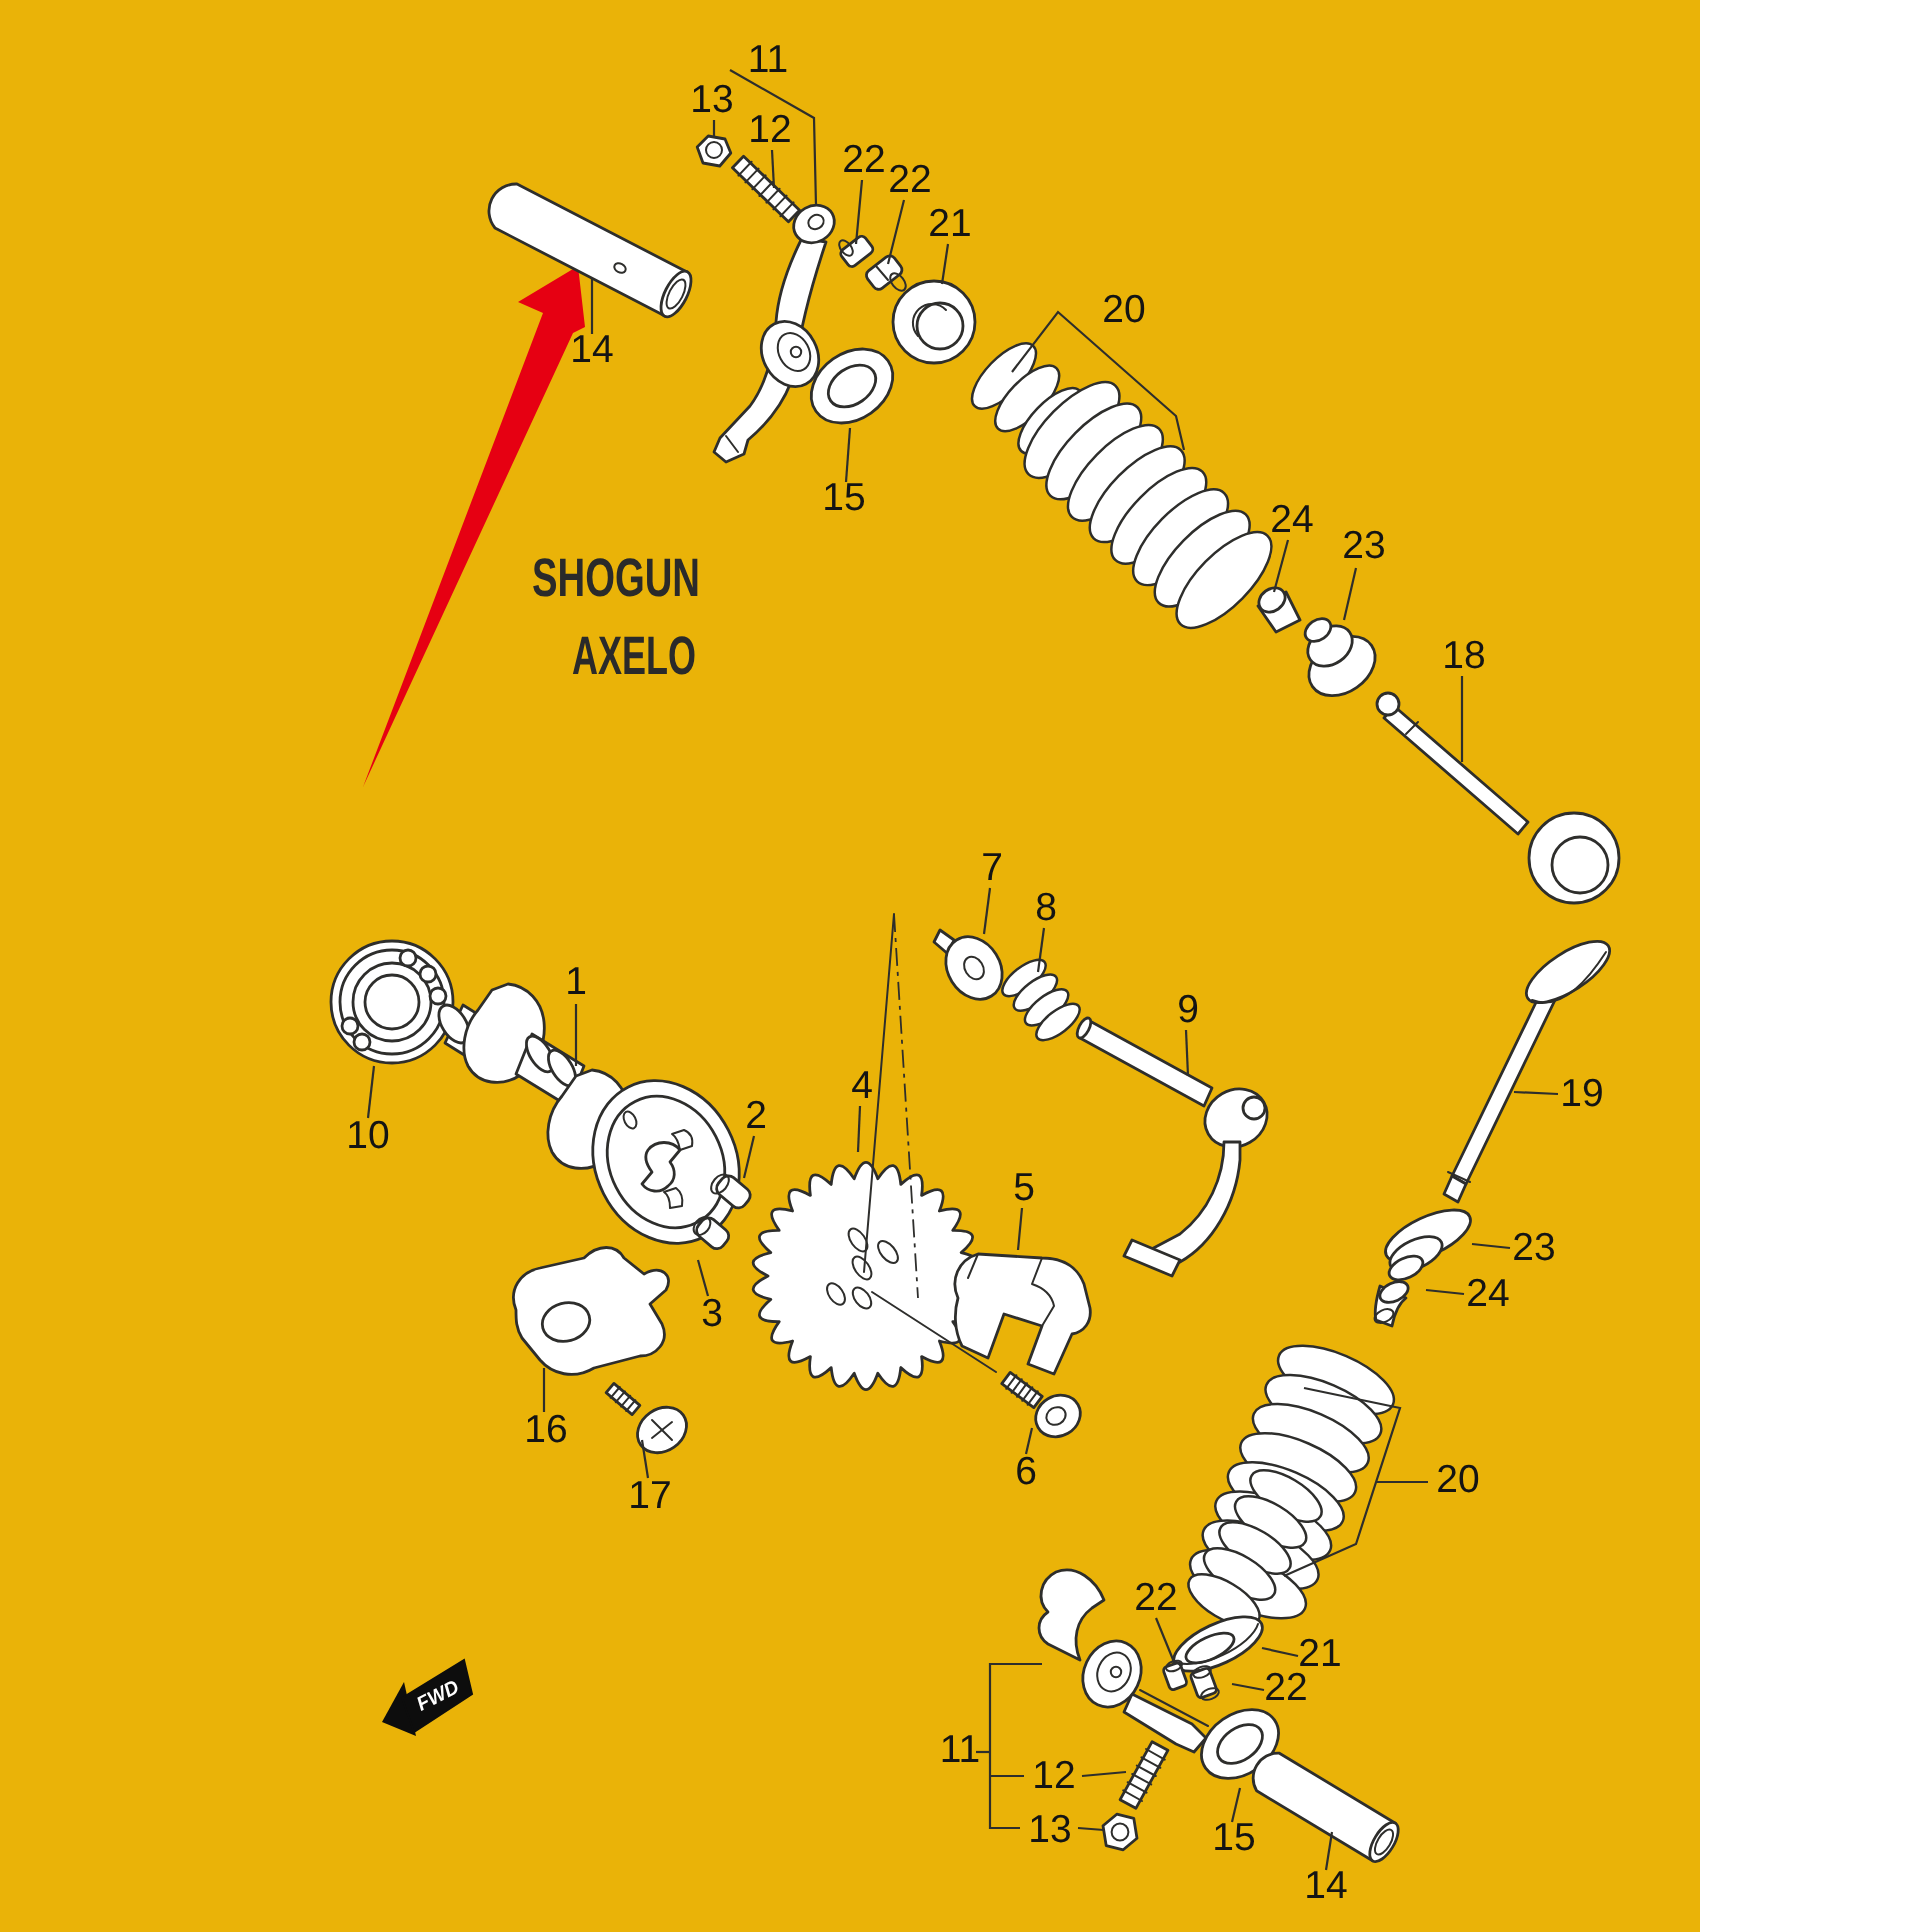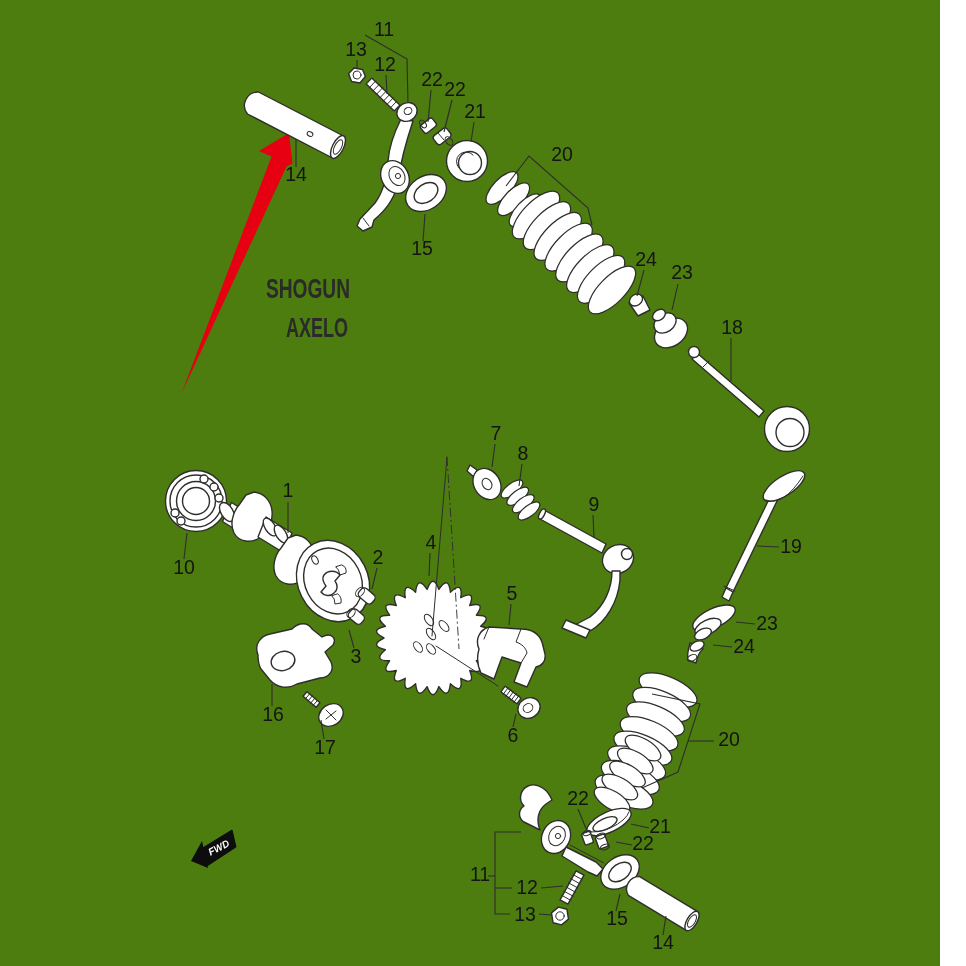--- a/index.html
+++ b/index.html
@@ -1,16 +1,16 @@
 <!DOCTYPE html>
 <html><head>
 <meta charset="utf-8">
 <style>
   html,body{margin:0;padding:0;background:#ffffff;}
-  .stage{position:relative;width:940px;height:966px;background:#4d7c0f;overflow:hidden;
+  .stage{position:relative;width:850px;height:966px;background:#eab308;overflow:hidden;
          font-family:"Liberation Sans", sans-serif;}
   svg{position:absolute;left:0;top:0;}
   .s   {stroke:#2e2e2c;stroke-width:1.4;fill:none;stroke-linecap:round;stroke-linejoin:round;}
   .sw  {stroke:#2e2e2c;stroke-width:1.4;fill:#ffffff;stroke-linecap:round;stroke-linejoin:round;}
   .thin{stroke-width:1;}
   .ldr {stroke:#2e2e2c;stroke-width:1.1;fill:none;}
   .cl  {stroke:#2e2e2c;stroke-width:.9;fill:none;stroke-dasharray:9 3 2 3;}
   .coil{stroke:#2e2e2c;stroke-width:1.25;fill:#ffffff;}
   .lbl {font-family:"Liberation Sans",sans-serif;font-size:19.5px;fill:#141414;text-anchor:middle;}
   .wm  {font-family:"Liberation Sans",sans-serif;font-weight:bold;font-size:27px;fill:#2a2a2a;text-anchor:middle;}

